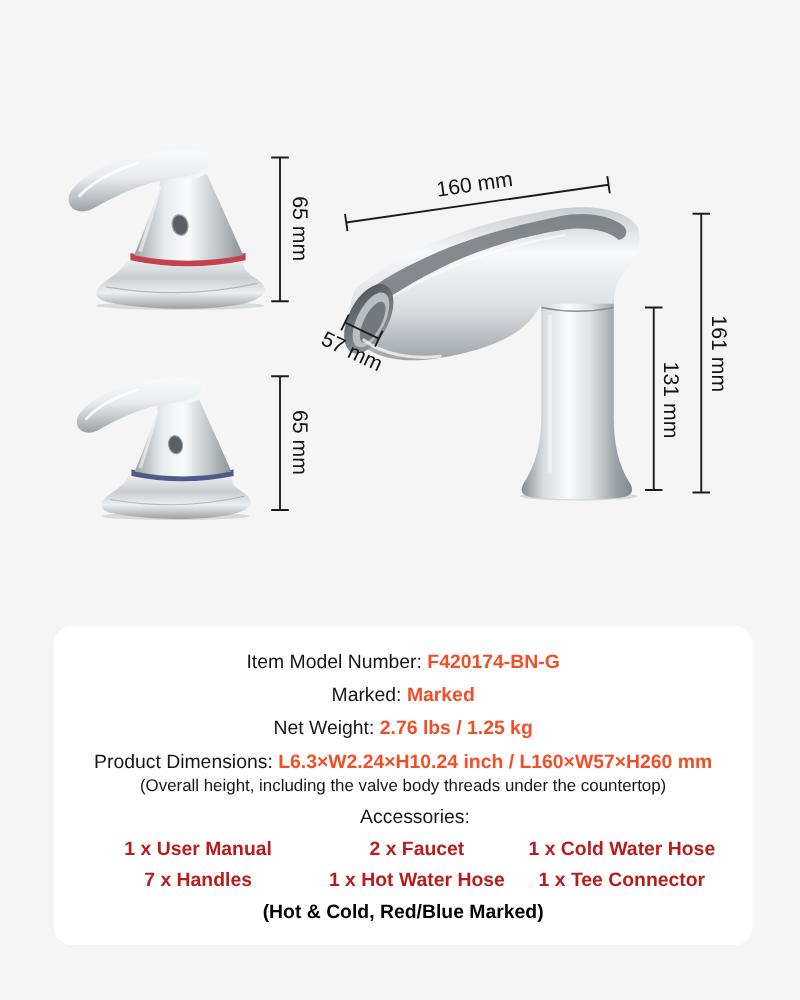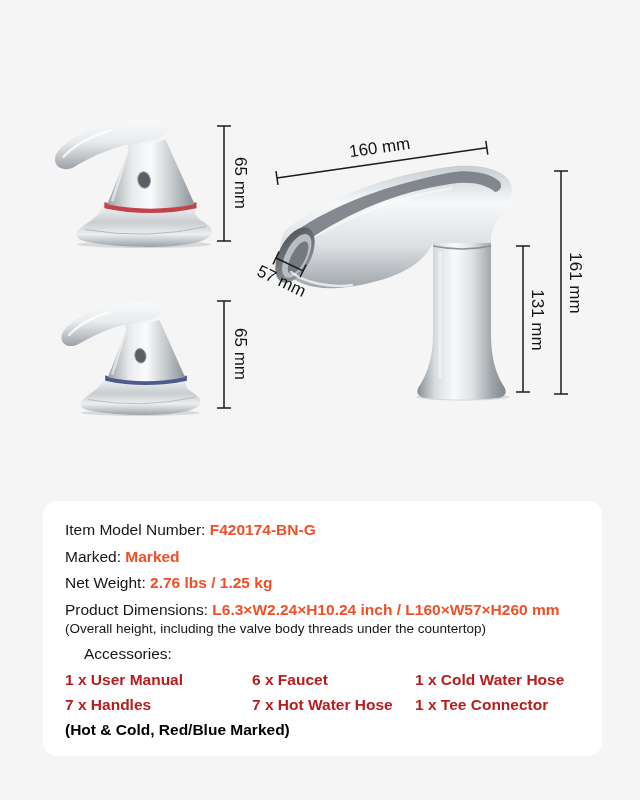--- a/index.html
+++ b/index.html
@@ -10,20 +10,21 @@
     -webkit-font-smoothing:antialiased;
   }
   .diagram-wrap { position:absolute; left:0; top:0; width:640px; height:490px; }
   .dimline { stroke:#1c1c1e; stroke-width:1.5; fill:none; }
   .dimtext { font-family:"Liberation Sans", sans-serif; font-size:17px; fill:#141414; }
 
   .card {
     position:absolute; left:43px; top:501px; width:559px; height:255px;
     background:#ffffff; border-radius:14px; box-sizing:border-box;
     padding:20px 22px 0 22px;
+    text-align:center;
   }
   .spec-line { margin:0 0 8.5px 0; font-size:15.5px; line-height:18px; color:#161616; }
   .lbl { color:#161616; font-weight:400; }
   .val { color:#F24E28; font-weight:700; }
   .dims-note { display:block; font-size:13.5px; line-height:16px; color:#161616; margin-top:2px; }
   .acc-grid {
     display:grid; grid-template-columns:187px 163px 1fr;
     row-gap:7px; margin-top:8px;
   }
   .acc-item { font-size:15.5px; line-height:18px; color:#b91c1c; font-weight:700; }
@@ -144,20 +145,20 @@
   <p class="spec-line"><span class="lbl">Marked:</span> <span class="val">Marked</span></p>
 
   <p class="spec-line"><span class="lbl">Net Weight:</span> <span class="val">2.76 lbs / 1.25 kg</span></p>
 
   <p class="spec-line"><span class="lbl">Product Dimensions:</span> <span class="val">L6.3×W2.24×H10.24 inch / L160×W57×H260 mm</span><span class="dims-note">(Overall height, including the valve body threads under the countertop)</span></p>
 
   <p class="spec-line" style="margin-bottom:0;margin-left:19px;"><span class="lbl">Accessories:</span></p>
 
   <div class="acc-grid">
     <span class="acc-item">1 x User Manual</span>
-    <span class="acc-item">6 x Faucet</span>
+    <span class="acc-item">2 x Faucet</span>
     <span class="acc-item">1 x Cold Water Hose</span>
     <span class="acc-item">7 x Handles</span>
-    <span class="acc-item">7 x Hot Water Hose</span>
+    <span class="acc-item">1 x Hot Water Hose</span>
     <span class="acc-item">1 x Tee Connector</span>
     <span class="acc-note">(Hot &amp; Cold, Red/Blue Marked)</span>
   </div>
 </div>
 
 </body></html>

